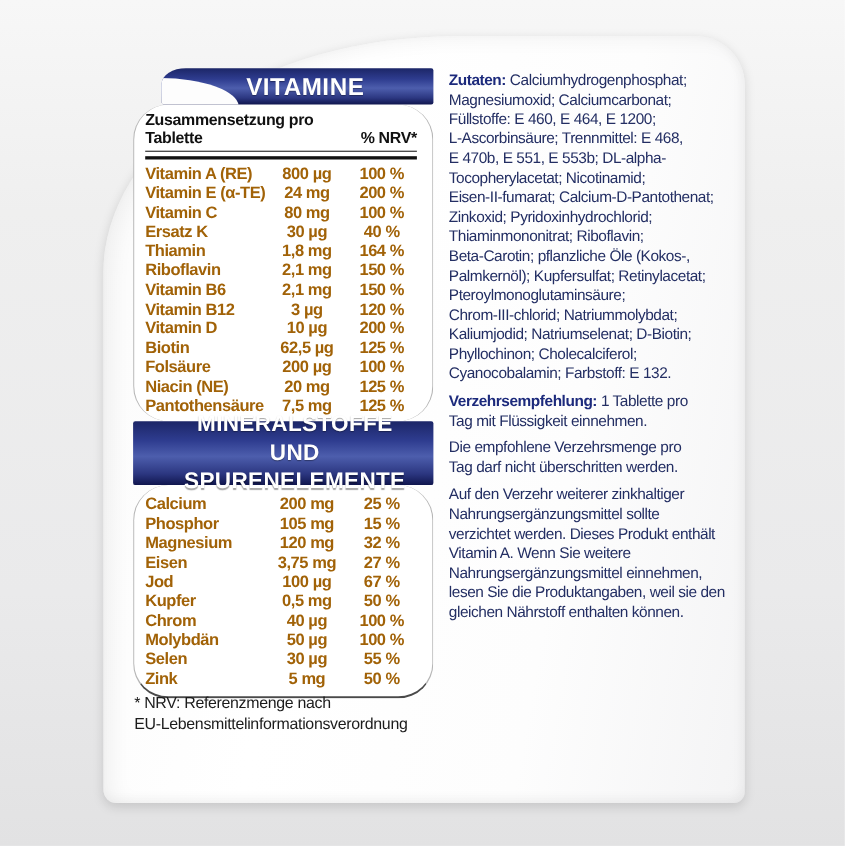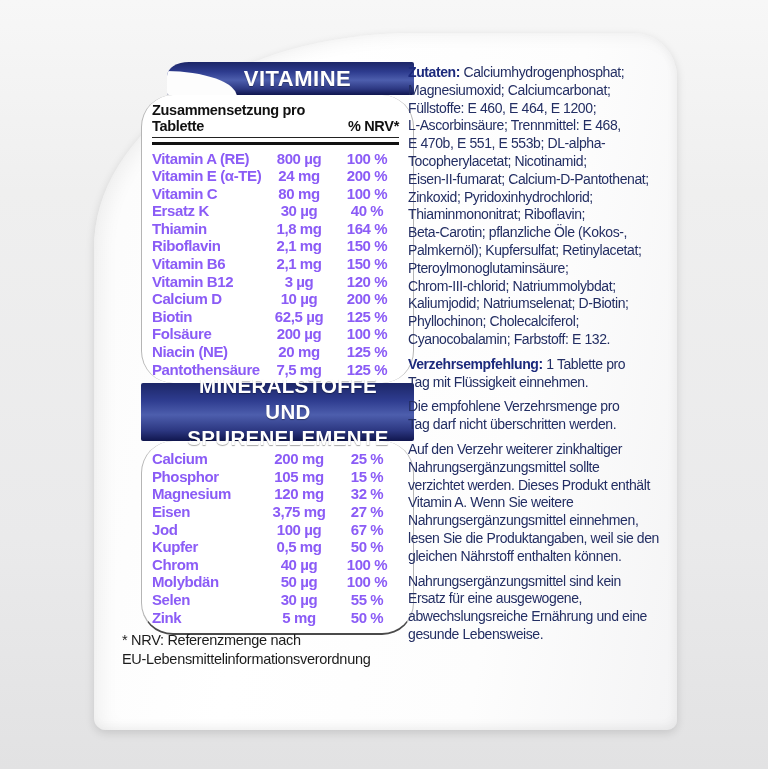--- a/index.html
+++ b/index.html
@@ -7,21 +7,21 @@
     width:768px;height:769px;position:relative;overflow:hidden;
     background:linear-gradient(180deg,#f7f7f7 0%,#efefef 25%,#eaeaeb 70%,#e2e2e3 100%);
     font-family:"Liberation Sans",sans-serif;
   }
   .package{
     position:absolute;left:94px;top:33px;width:583px;height:697px;
     background:linear-gradient(100deg,#fbfbfb 0%,#ffffff 35%,#fdfdfd 70%,#f4f4f5 100%);
     border-radius:320px 44px 10px 12px / 215px 44px 10px 12px;
     box-shadow:0 3px 10px rgba(0,0,0,0.13), inset 8px 2px 18px rgba(0,0,0,0.05), inset -3px -3px 10px rgba(0,0,0,0.04);
   }
-  .leftcol{position:absolute;left:47px;top:29px;width:273px;}
+  .leftcol{position:absolute;left:27px;top:29px;width:273px;}
   .banner{
     position:relative;height:33px;margin-left:26px;overflow:hidden;
     background:linear-gradient(180deg,#1c2667 0%,#2e3c8f 30%,#4d5ead 55%,#2c3781 82%,#10164e 100%);
     border-top-left-radius:22px 14px;border-radius:22px 2px 2px 2px / 14px 2px 2px 2px;
   }
   .banner::before{
     content:"";position:absolute;left:-2px;bottom:-2px;width:72px;height:26px;
     background:#fdfdfd;border-top-right-radius:100% 100%;
   }
   .banner-text{
@@ -37,21 +37,21 @@
   .tablebox.bottom{border-bottom:2px solid #4a4a4a;padding-bottom:7px;}
   .thead{
     display:grid;grid-template-columns:1fr 72px;align-items:end;
     font-size:14.5px;font-weight:bold;color:#111;letter-spacing:-0.3px;
     padding-bottom:3px;border-bottom:1.5px solid #222;
   }
   .thead .col2{text-align:right;}
   .rule{height:2.5px;background:#111;margin:4px 0 5px 0;}
   .trow{
     display:grid;grid-template-columns:1fr 72px 64px;
-    font-size:15px;font-weight:bold;color:#8b5cf6;letter-spacing:-0.4px;line-height:17.6px;
+    font-size:15px;font-weight:bold;color:#a16207;letter-spacing:-0.4px;line-height:17.6px;
   }
   .trow .amt,.trow .nrv{text-align:center;white-space:nowrap;}
   .banner2{
     height:58px;margin:0;display:flex;flex-direction:column;justify-content:center;
     background:linear-gradient(180deg,#1c2667 0%,#2e3c8f 30%,#4d5ead 55%,#2c3781 82%,#10164e 100%);
     border-radius:2px;
     padding-left:21px;
   }
   .banner2 span{
     display:block;text-align:center;color:#fff;font-size:20.5px;font-weight:bold;
@@ -126,21 +126,21 @@
           <span>Vitamin B6</span>
           <span class="amt">2,1 mg</span>
           <span class="nrv">150 %</span>
         </div>
       <div class="trow">
           <span>Vitamin B12</span>
           <span class="amt">3 µg</span>
           <span class="nrv">120 %</span>
         </div>
       <div class="trow">
-          <span>Calcium D</span>
+          <span>Vitamin D</span>
           <span class="amt">10 µg</span>
           <span class="nrv">200 %</span>
         </div>
       <div class="trow">
           <span>Biotin</span>
           <span class="amt">62,5 µg</span>
           <span class="nrv">125 %</span>
         </div>
       <div class="trow">
           <span>Folsäure</span>
@@ -242,19 +242,15 @@
 Tag mit Flüssigkeit einnehmen.</span></p>
     <p class="rpara pre">Die empfohlene Verzehrsmenge pro
 Tag darf nicht überschritten werden.</p>
     <p class="rpara pre">Auf den Verzehr weiterer zinkhaltiger
 Nahrungsergänzungsmittel sollte
 verzichtet werden. Dieses Produkt enthält
 Vitamin A. Wenn Sie weitere
 Nahrungsergänzungsmittel einnehmen,
 lesen Sie die Produktangaben, weil sie den
 gleichen Nährstoff enthalten können.</p>
-    <p class="rpara pre">Nahrungsergänzungsmittel sind kein
-Ersatz für eine ausgewogene,
-abwechslungsreiche Ernährung und eine
-gesunde Lebensweise.</p>
   </div>
 
 </div>
 
 </body></html>

